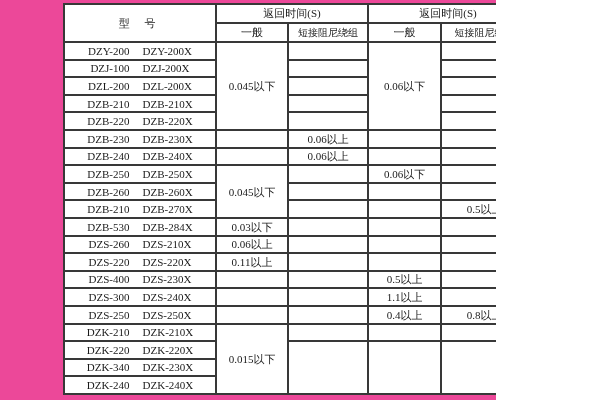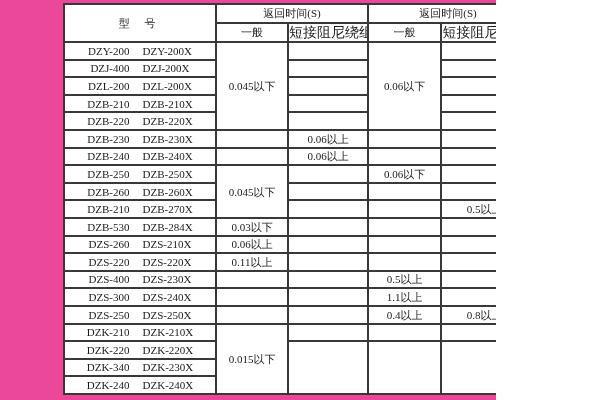--- a/index.html
+++ b/index.html
@@ -34,21 +34,21 @@
     vertical-align: middle;
     font-size: 11px;
     font-weight: normal;
     line-height: 1.1;
     overflow: hidden;
     white-space: nowrap;
     background: #ffffff;
   }
   thead tr.h1 { height: 19px; }
   thead tr.h2 { height: 19px; }
-  thead th.damp { font-size: 14px; letter-spacing: 0; }
+  thead th.damp { font-size: 10px; letter-spacing: 0; }
   th.model-h { letter-spacing: 6px; }
   .model-wrap {
     display: flex;
     justify-content: center;
     align-items: center;
     gap: 13px;
   }
 </style>
 </head>
 <body>
@@ -84,21 +84,21 @@
             </div>
           </td>
         <td rowspan="5">0.045以下</td>
         <td></td>
         <td rowspan="5">0.06以下</td>
         <td></td>
       </tr>
       <tr>
         <td>
             <div class="model-wrap">
-              <span>DZJ-400</span>
+              <span>DZJ-100</span>
               <span>DZJ-200X</span>
             </div>
           </td>
         <td></td>
         <td></td>
       </tr>
       <tr>
         <td>
             <div class="model-wrap">
               <span>DZL-200</span>

